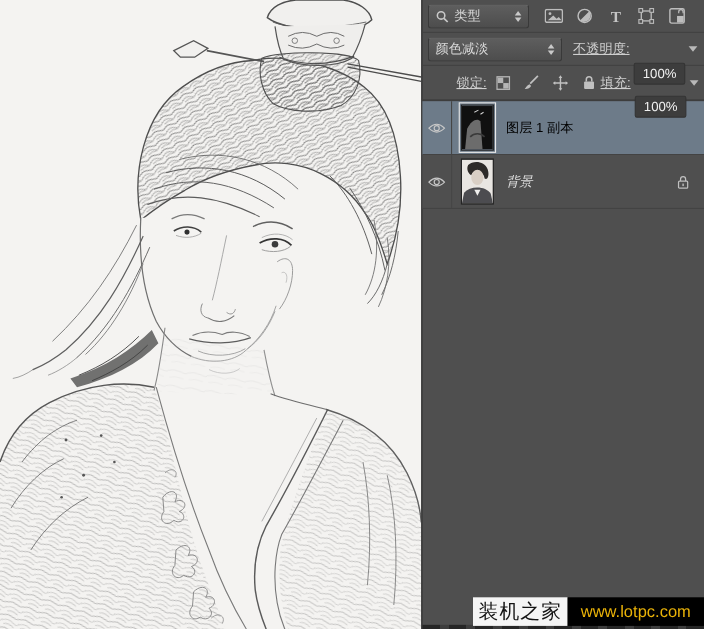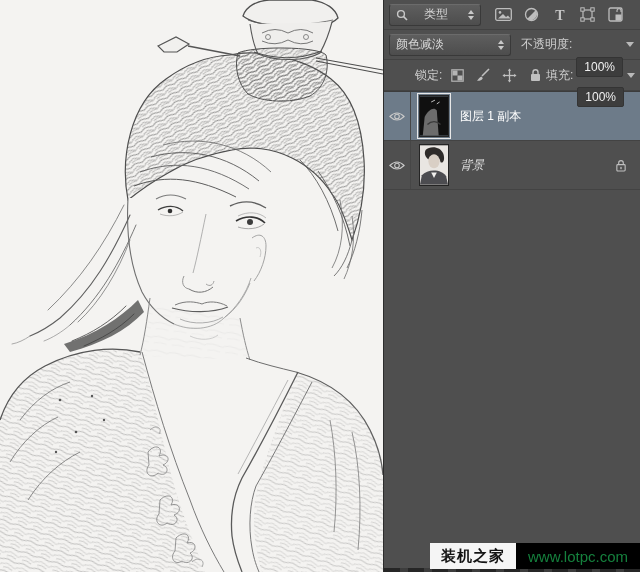--- a/index.html
+++ b/index.html
@@ -26,57 +26,57 @@
   .row.blend  { height:30px; }
   .row.lock   { height:31px;padding-left:31px; }
 
   .ps-select { display:flex; align-items:center; height:22px; padding:0 6px;
     background:linear-gradient(#5e5e5e,#4d4d4d); border:1px solid #393939; border-top-color:#6b6b6b;
     border-radius:3px; color:#d8d8d8; cursor:pointer;gap:39px; }
   .ps-select .updown { display:inline-flex; flex-direction:column; gap:2px; margin-left:auto; }
   .updown i { width:0; height:0; border-left:3.5px solid transparent; border-right:3.5px solid transparent; }
   .updown .up { border-bottom:4px solid #c9c9c9; }
   .updown .dn { border-top:4px solid #c9c9c9; }
-  .sel-type { width:92px; gap:16px; }
+  .sel-type { width:92px; gap:5px; }
   .sel-blend { width:122px; }
 
   .ficons { display:flex; gap:9px; margin-left:13px; align-items:center; }
   .ficon { width:19px; height:16px; display:flex; align-items:center; justify-content:center; cursor:pointer; }
 
-  .lbl { color:#cfcfcf; }
+  .lbl { color:#cfcfcf;text-decoration:underline; }
   .valbox { background:#3d3d3d; border:1px solid #343434; border-radius:2px; height:20px;
     line-height:18px; padding:0 7px; color:#f0f0f0; margin-left:4px;margin-top:44px; }
   .spin { width:0; height:0; margin-left:3px; border-left:4px solid transparent;
     border-right:4px solid transparent; border-top:5px solid #b9b9b9; }
 
   .lockicons { display:flex; gap:9px; margin-left:7px; align-items:center; }
   .lockicons .ficon { width:17px; }
 
   .layers-list { border-top:1px solid #3c3c3c; }
   .layer-row { height:49px; display:flex; align-items:center; border-bottom:1px solid #434343;
     background:#4f4f4f; cursor:pointer; }
   .layer-row.selected { background:#6d7b89; }
   .eye-cell { width:27px; height:100%; display:flex; align-items:center; justify-content:center;
     border-right:1px solid #464646; cursor:pointer; }
   .thumb { width:30px; height:42px; margin-left:8px; border:1px solid #242424; flex:0 0 auto; }
   .layer-row.selected .thumb { outline:1px solid #e8e8e8; outline-offset:1px; }
   .layer-name { margin-left:11px; color:#dedede; }
-  .layer-row.selected .layer-name { color:#ffffff; }
+  .layer-row.selected .layer-name { color:#000000; }
   .italic { font-style:italic; }
   .row-lock { margin-left:auto; margin-right:13px; display:flex; }
 
   .panel-empty { height:180px; }
 
   .bottom-strip { position:absolute; left:0; bottom:0; width:100%; height:4px;
     background:repeating-linear-gradient(90deg,#262626 0 16px,#3d3d3d 16px 24px); }
 
   .watermark { position:absolute; right:0; bottom:3px; display:flex; height:26px; }
-  .wm-brand { width:86px; background:#f5f5f5; color:#141414; font-size:15px;
-    display:flex; align-items:center; justify-content:center; letter-spacing:1px;font-weight:bold; }
-  .wm-url { width:124px; background:#000000; color:#15803d; font-size:15px;
+  .wm-brand { width:86px; background:#f5f5f5; color:#141414; font-size:18px;
+    display:flex; align-items:center; justify-content:center; letter-spacing:1px; }
+  .wm-url { width:124px; background:#000000; color:#eab308; font-size:15px;
     display:flex; align-items:center; justify-content:center; }
 </style>
 </head>
 <body>
 
 <div class="stage">
 
   <div class="canvas-area">
     <svg width="383" height="572" viewBox="0 0 383 572">
       <defs>

